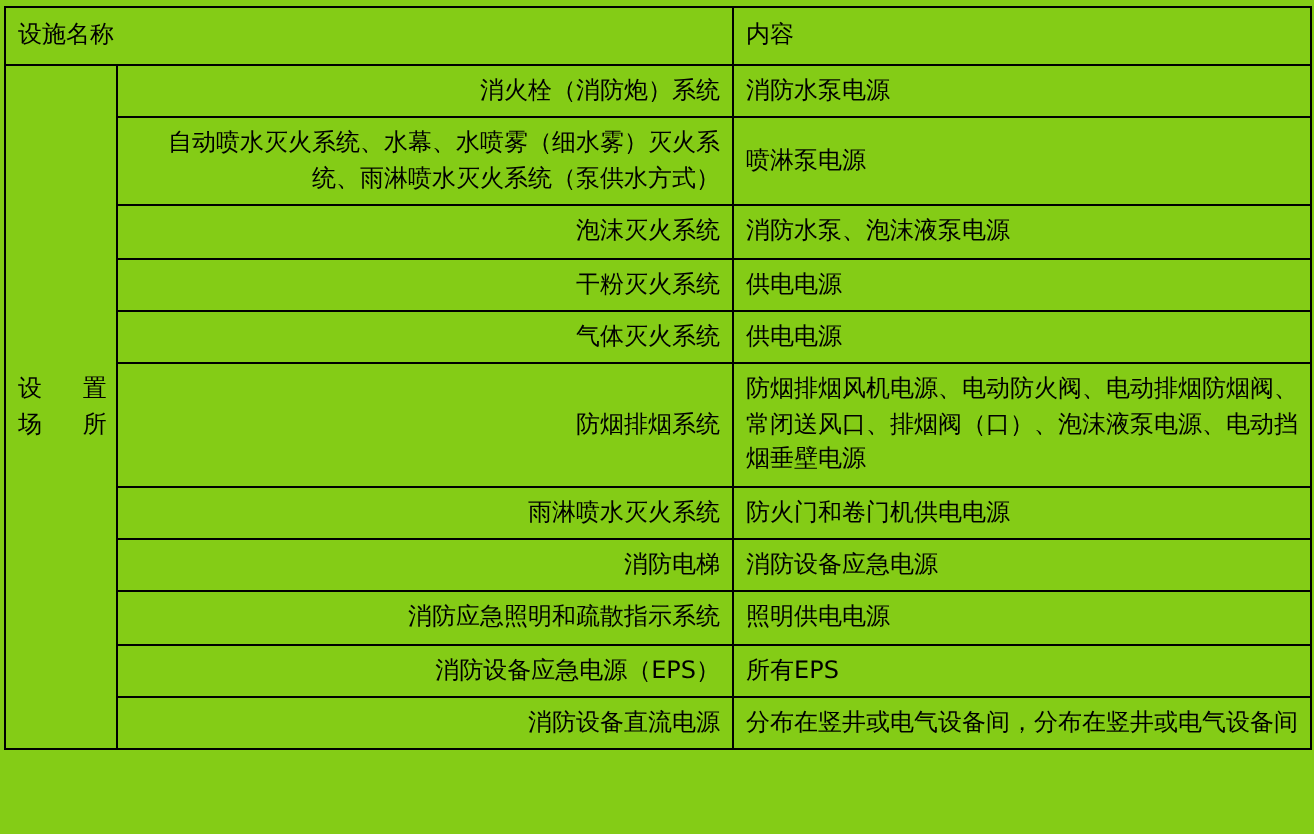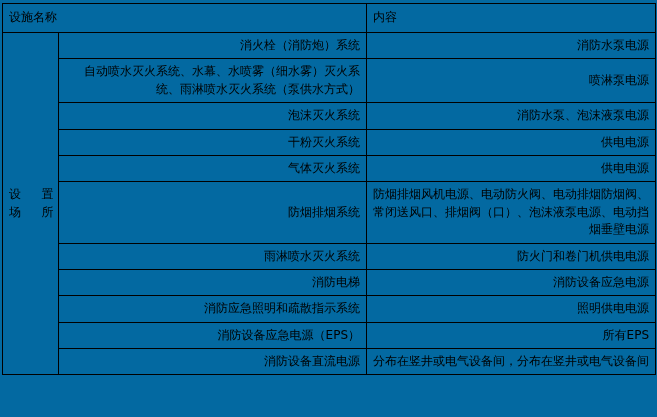--- a/index.html
+++ b/index.html
@@ -10,21 +10,21 @@
   body {
     font-family: "DejaVu Sans", "Liberation Sans", sans-serif;
     font-size: 12px;
     color: #000000;
   }
   #sheet {
     width: 657px;
     height: 417px;
     position: relative;
     overflow: hidden;
-    background: #0369a1;
+    background: #84cc16;
   }
   table.spec {
     border-collapse: collapse;
     width: 653px;
     margin: 3px 0 0 2px;
     table-layout: fixed;
   }
   table.spec td {
     border: 1px solid #000000;
     padding: 4px 6px 4px 6px;
@@ -51,21 +51,21 @@
     display: block;
     white-space: nowrap;
   }
   col.c-label { width: 56px; }
   col.c-name  { width: 308px; }
   col.c-cont  { width: 289px; }
   td.name {
     text-align: right;
   }
   td.content {
-    text-align: right;
+    text-align: left;
   }
 </style>
 </head>
 <body>
 
 <div id="sheet">
   <table class="spec">
     <colgroup>
       <col class="c-label">
       <col class="c-name">

